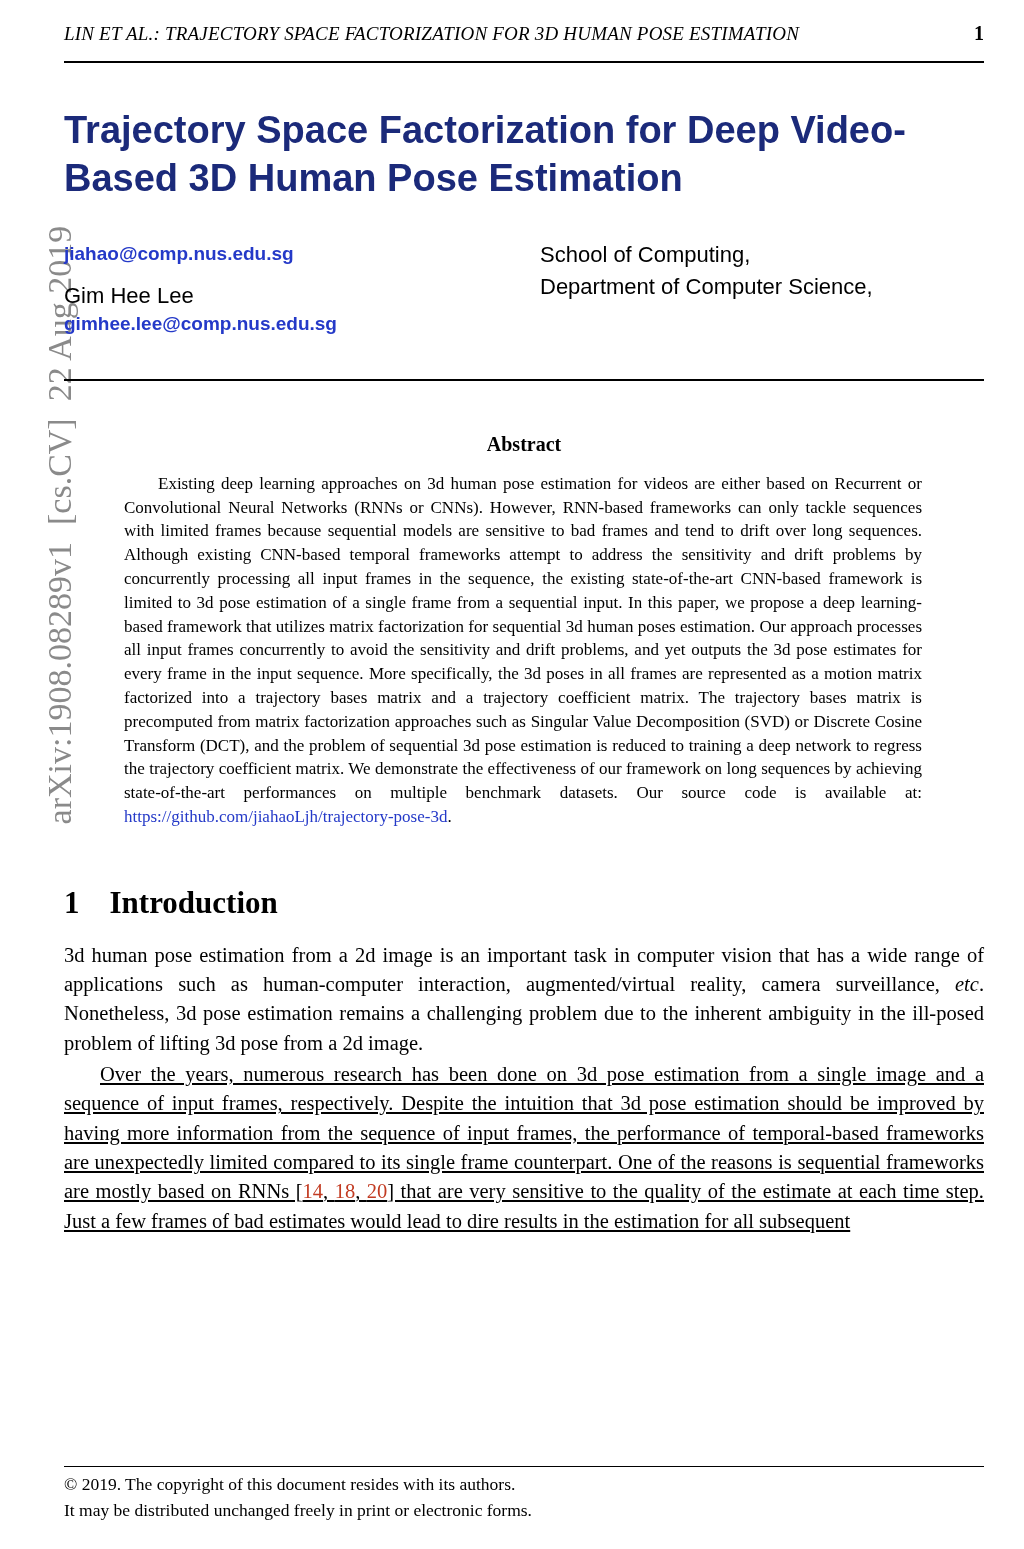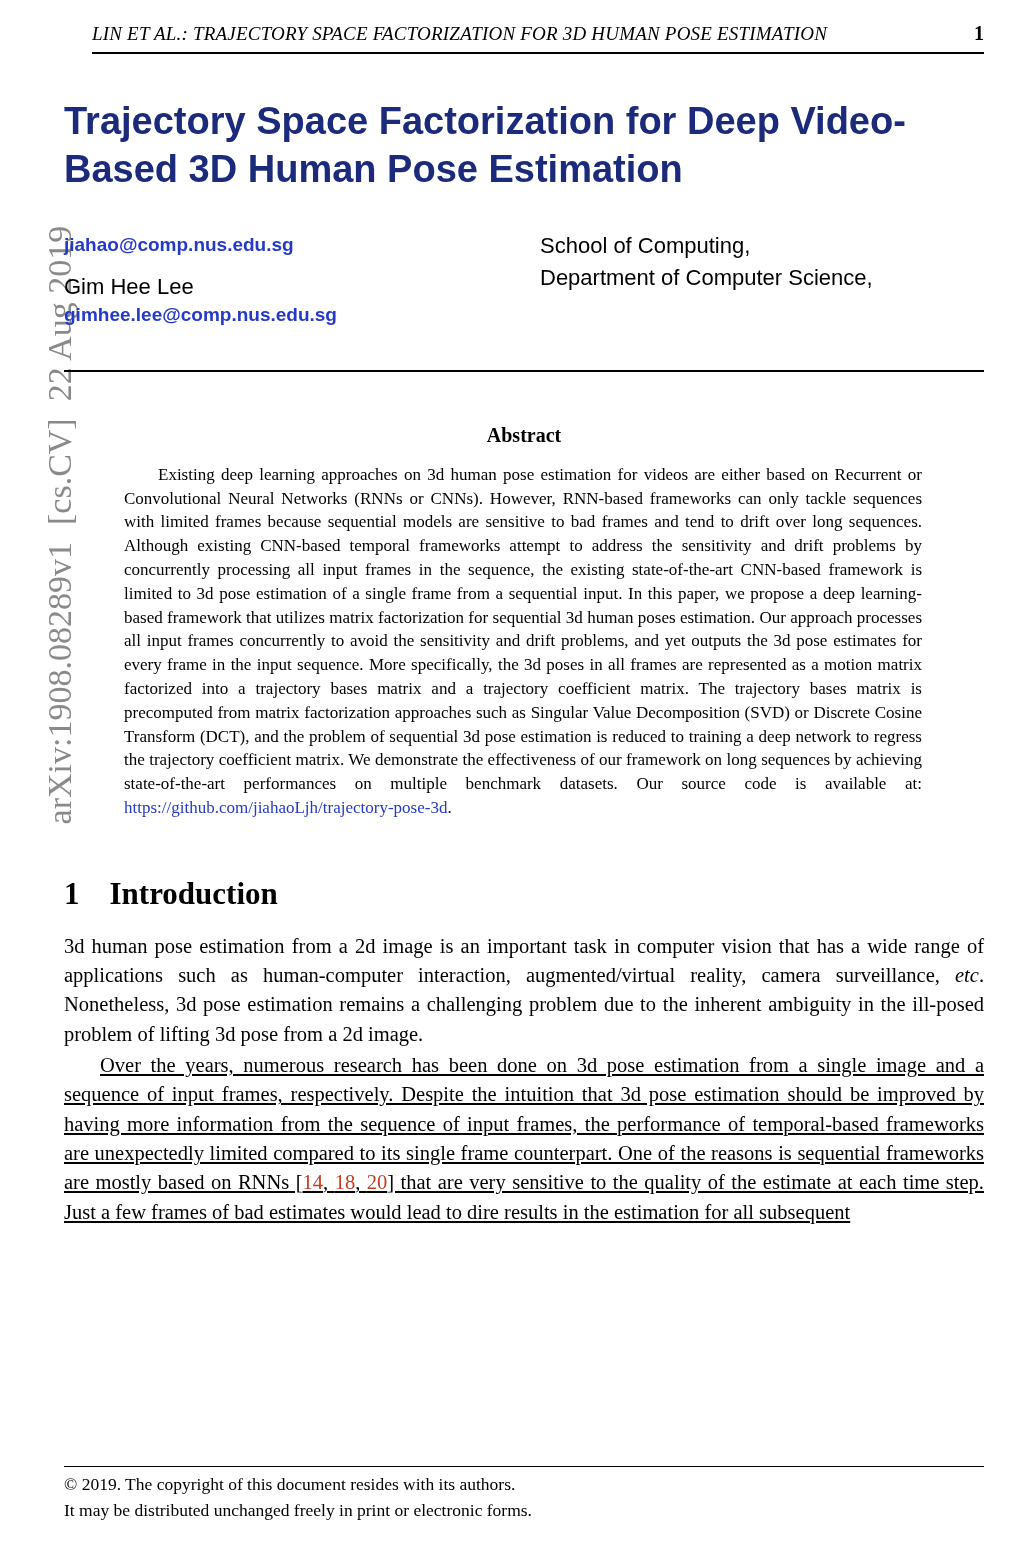--- a/index.html
+++ b/index.html
@@ -17,23 +17,22 @@
     position: relative;
     z-index: 2;
     padding: 0 40px 0 64px;
   }
   
   .header-row {
     display: flex;
     justify-content: space-between;
     align-items: baseline;
     padding-top: 22px;
-    padding-bottom: 7px;
+    padding-bottom: 16px;
     border-bottom: 2px solid #000;
-    margin-left: 28px;
   }
   .running-title {
     font-style: italic;
     font-size: 19px;
     letter-spacing: 0.2px;
   }
   .page-number {
     font-weight: bold;
     font-size: 20px;
   }

